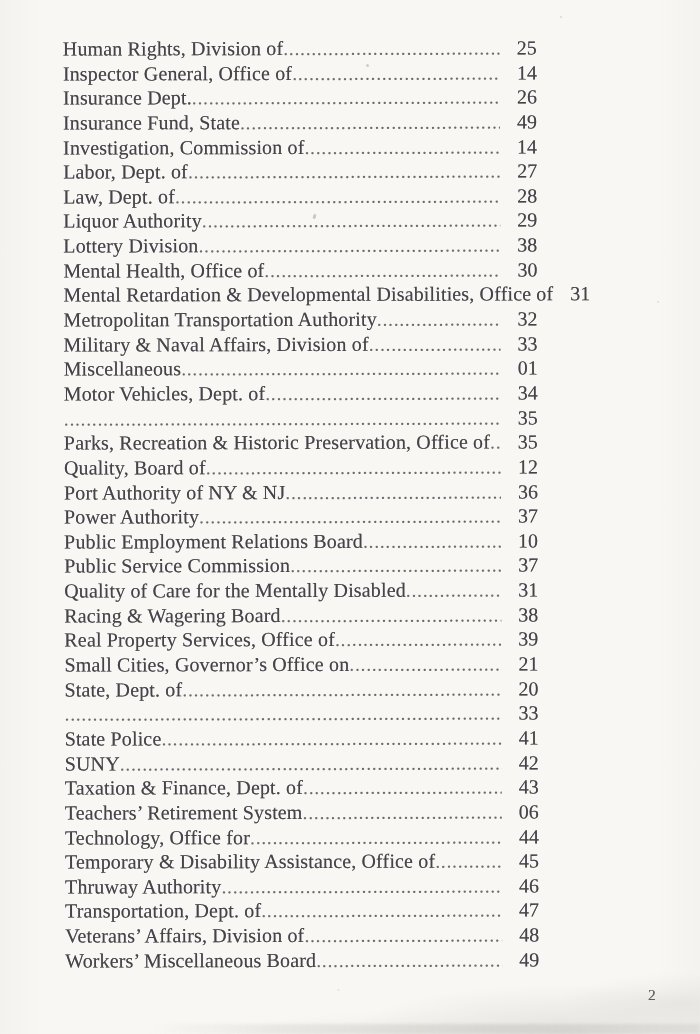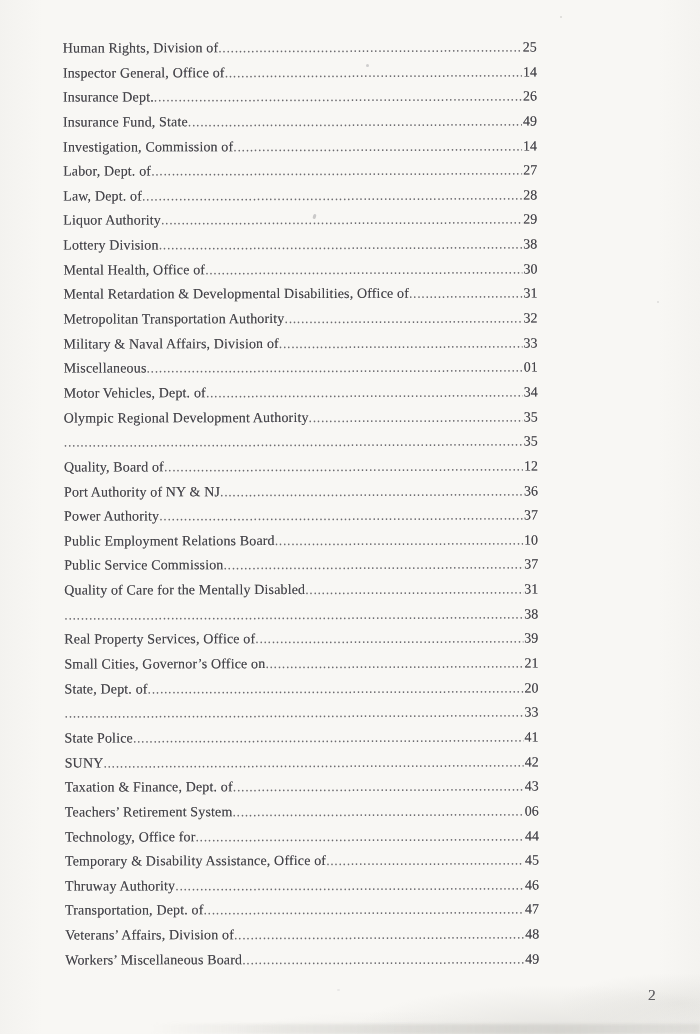--- a/index.html
+++ b/index.html
@@ -26,37 +26,37 @@
     position:absolute;
     left:64px;top:36px;width:474px;
     transform:rotate(-0.15deg);
     transform-origin:50% 50%;
   }
   .row{
     display:flex;
     align-items:baseline;
     height:24.65px;
     line-height:24.65px;
-    font-size:14px;
+    font-size:20px;
     color:var(--ink);
     white-space:nowrap;
     text-shadow:0 0 0.5px rgba(64,63,70,0.55);
   }
   .title{flex:0 0 auto;letter-spacing:0.15px;}
   .dots{
     flex:1 1 auto;
     overflow:hidden;
     color:var(--dots);
     text-shadow:none;
   }
   .dots::after{
     content:"..........................................................................................................................................................";
     letter-spacing:0.6px;
   }
-  .pagenum{flex:0 0 auto;padding-left:1px;}
+  .pagenum{flex:0 0 auto;padding-left:1px;margin-left:16px;}
   .footer-page{
     position:absolute;
     left:648px;top:986px;
     font-size:15.5px;
     color:var(--footer-ink);
     text-shadow:0 0 0.5px rgba(95,94,98,0.5);
   }
   .speck{position:absolute;background:rgba(110,109,115,0.55);border-radius:50%;}
   .speck.s1{left:366px;top:64px;width:3px;height:3px;opacity:.55;}
   .speck.s2{left:313px;top:214px;width:3px;height:5px;border-radius:40%;transform:rotate(18deg);opacity:.6;}
@@ -163,26 +163,26 @@
     <span class="pagenum">01</span>
   </div>
 
   <div class="row">
     <span class="title">Motor Vehicles, Dept. of</span>
     <span class="dots"></span>
     <span class="pagenum">34</span>
   </div>
 
   <div class="row">
-    <span class="title">Olympic Regional Development Authority</span>
     <span class="dots"></span>
     <span class="pagenum">35</span>
   </div>
 
   <div class="row">
+    <span class="title">Parks, Recreation &amp; Historic Preservation, Office of</span>
     <span class="dots"></span>
     <span class="pagenum">35</span>
   </div>
 
   <div class="row">
     <span class="title">Quality, Board of</span>
     <span class="dots"></span>
     <span class="pagenum">12</span>
   </div>
 
@@ -210,20 +210,21 @@
     <span class="pagenum">37</span>
   </div>
 
   <div class="row">
     <span class="title">Quality of Care for the Mentally Disabled</span>
     <span class="dots"></span>
     <span class="pagenum">31</span>
   </div>
 
   <div class="row">
+    <span class="title">Racing &amp; Wagering Board</span>
     <span class="dots"></span>
     <span class="pagenum">38</span>
   </div>
 
   <div class="row">
     <span class="title">Real Property Services, Office of</span>
     <span class="dots"></span>
     <span class="pagenum">39</span>
   </div>
 

